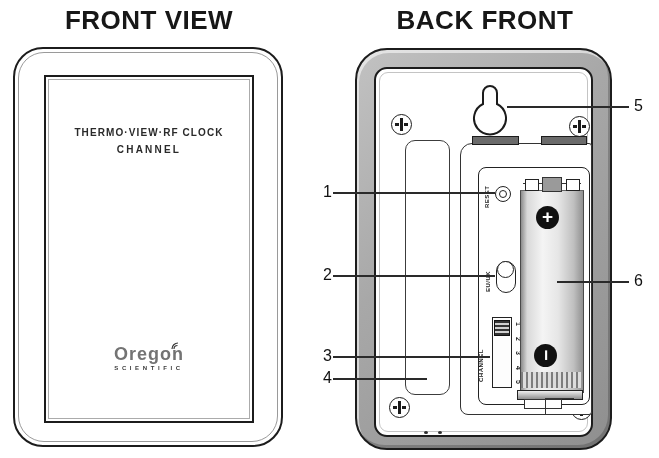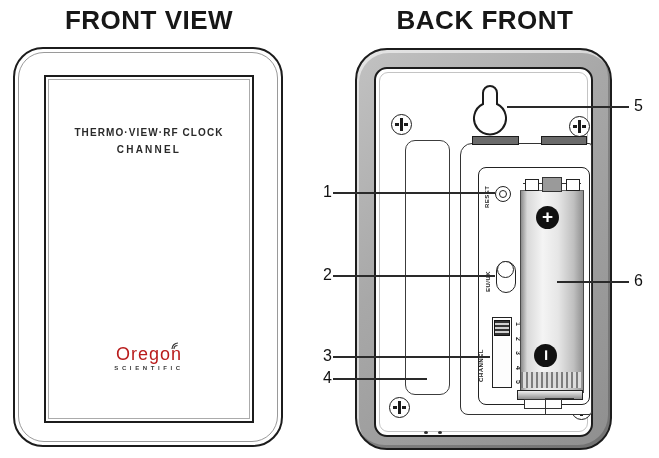--- a/index.html
+++ b/index.html
@@ -12,21 +12,21 @@
 
   
   .front-case{left:13px;top:47px;width:266px;height:396px;border:2.5px solid #1c1c1c;border-radius:30px;background:#fff;}
   .front-bevel{left:3px;top:3px;right:3px;bottom:3px;border:1px solid #9a9a9a;border-radius:26px;}
   .front-panel{left:44px;top:75px;width:206px;height:344px;border:2px solid #1c1c1c;background:#fff;}
   .front-panel-inner{left:2px;top:2px;right:2px;bottom:2px;border:1px solid #ababab;}
   .front-label{left:44px;width:210px;text-align:center;font-weight:bold;color:#2a2a2a;}
   .front-label.l1{top:127px;font-size:10px;letter-spacing:1.1px;}
   .front-label.l2{top:144px;font-size:10px;letter-spacing:2.2px;}
   .logo-wrap{left:44px;top:344px;width:210px;text-align:center;}
-  .logo-main{font-size:18px;font-weight:400;letter-spacing:1px;color:#b91c1c;line-height:20px;}
+  .logo-main{font-size:18px;font-weight:700;letter-spacing:1px;color:#737373;line-height:20px;}
   .logo-sub{font-size:6px;font-weight:bold;letter-spacing:3.6px;color:#3a3a3a;line-height:8px;}
   .logo-waves{position:absolute;left:56px;top:-3px;}
 
   
   .back-case{left:355px;top:48px;width:253px;height:398px;border:2.5px solid #1c1c1c;border-radius:32px;
              background:linear-gradient(135deg,#c2c2c2 0%,#a8a8a8 40%,#8f8f8f 100%);
              box-shadow:inset 2px 3px 0 rgba(255,255,255,.55), inset -2px -3px 0 rgba(0,0,0,.2);}
   .back-panel{left:374px;top:67px;width:215px;height:366px;border:2px solid #1c1c1c;border-radius:13px;background:#fff;}
   .back-panel-inner{left:3px;top:3px;right:3px;bottom:3px;border:1px solid #c4c4c4;border-radius:9px;}
 

